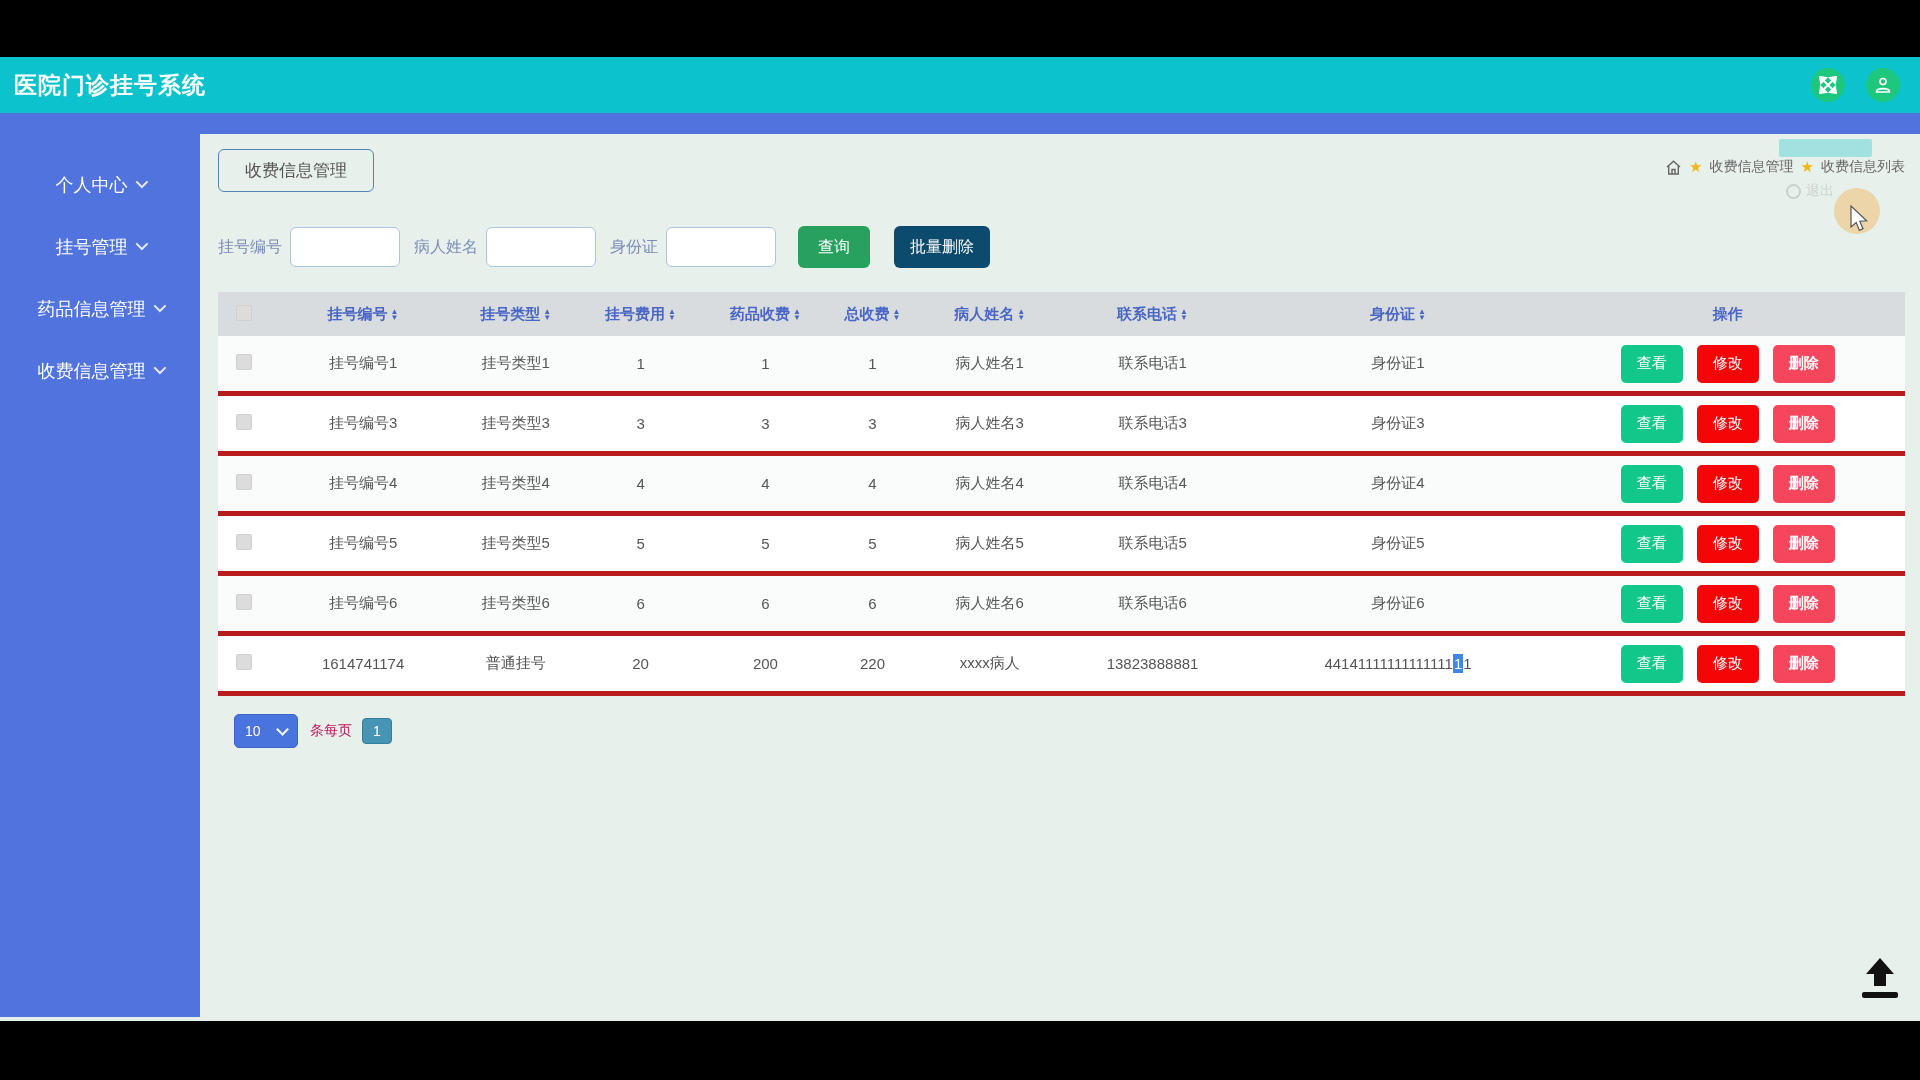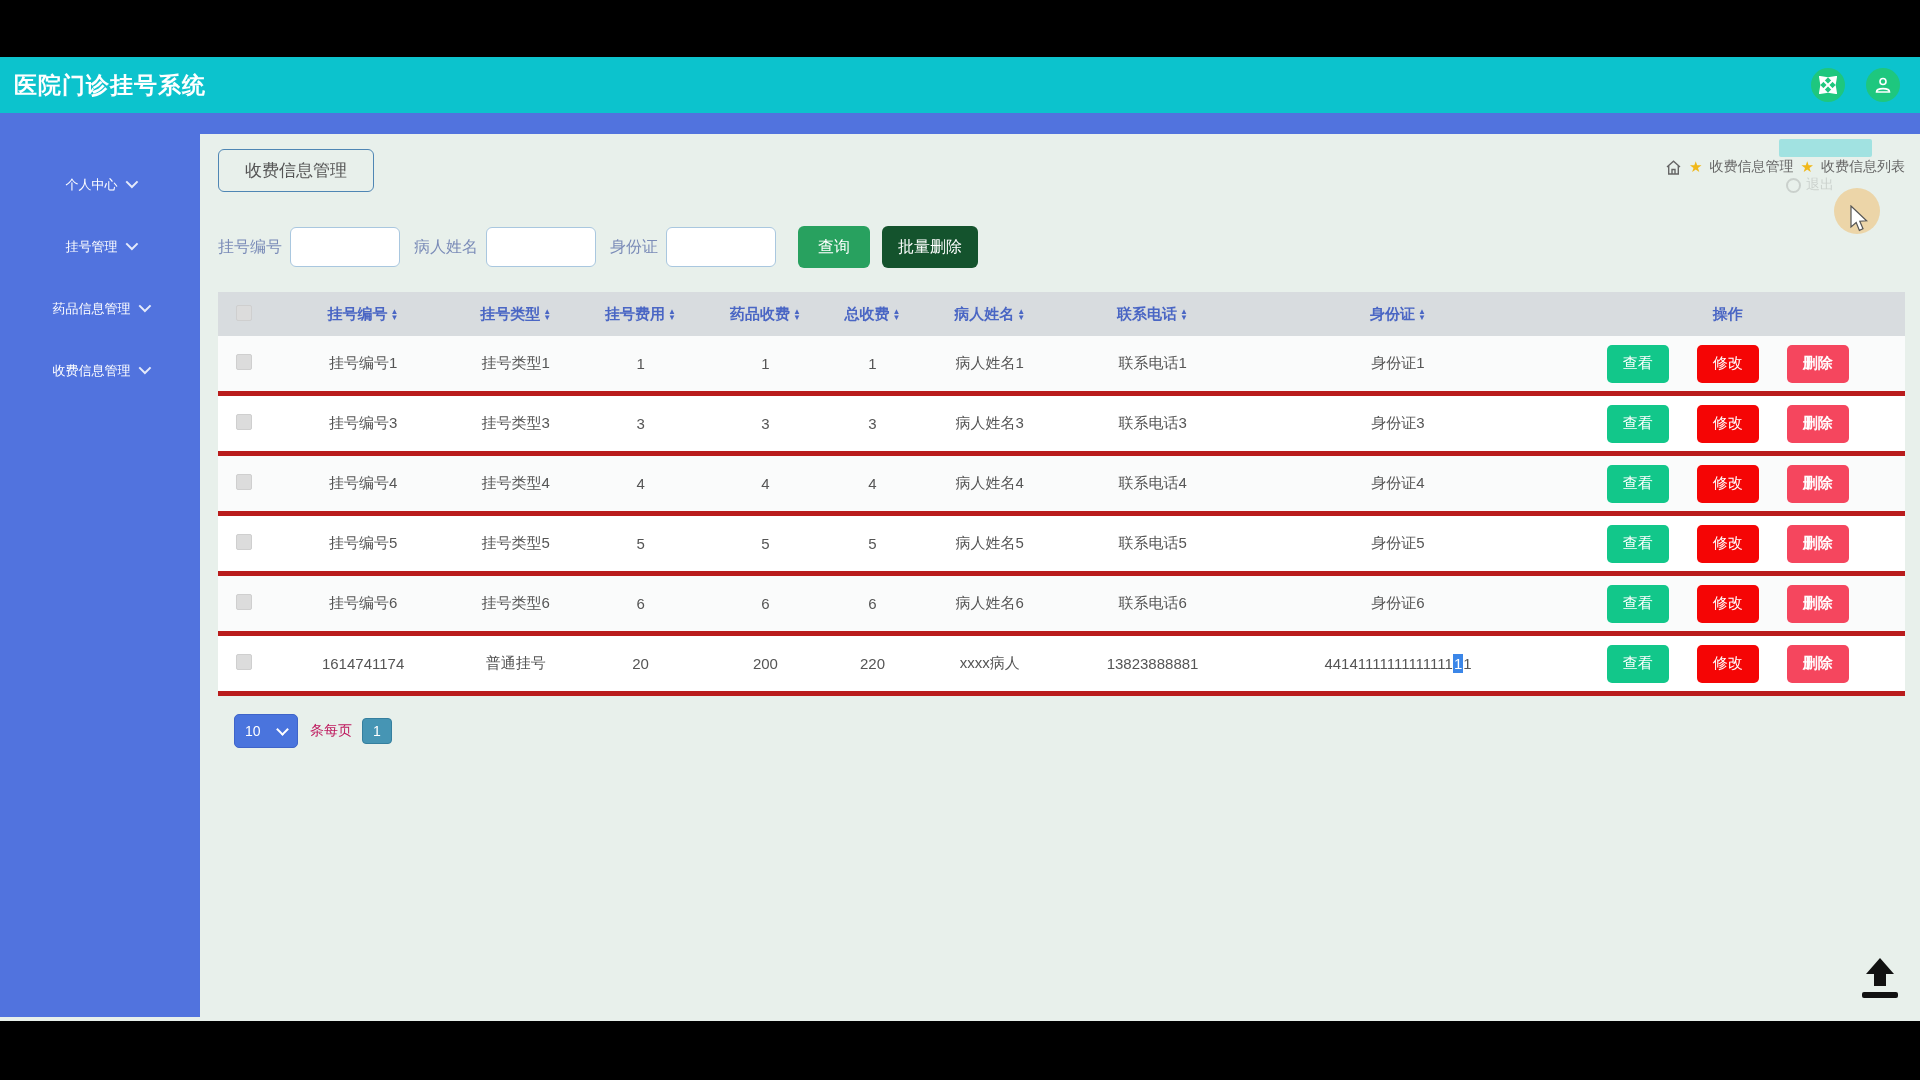--- a/index.html
+++ b/index.html
@@ -15,64 +15,64 @@
   .app-title{color:#fff;font-size:23px;font-weight:bold;letter-spacing:1px;}
   .topbar-right{margin-left:auto;display:flex;gap:21px;}
   .round-btn{width:34px;height:34px;border-radius:50%;background:#1ec77e;display:flex;align-items:center;justify-content:center;border:none;cursor:pointer;}
   .round-btn svg{display:block;}
 
   .band{height:21px;background:#5173de;}
 
   
   .main{display:flex;height:883px;}
   .sidebar{width:200px;background:#5173de;flex:0 0 200px;padding-top:20px;box-sizing:border-box;}
-  .side-item{height:62px;display:flex;align-items:center;justify-content:center;color:#fff;font-size:13px;cursor:pointer;}
+  .side-item{height:62px;display:flex;align-items:center;justify-content:center;color:#fff;font-size:18px;cursor:pointer;}
   .side-item .chev{width:7px;height:7px;border-right:2px solid rgba(255,255,255,.85);border-bottom:2px solid rgba(255,255,255,.85);transform:rotate(45deg) translateY(-2px);margin-left:8px;margin-top:-4px;}
   .content{flex:1;padding:0 15px 0 18px;box-sizing:border-box;position:relative;}
 
   
   .content-top{display:flex;justify-content:space-between;align-items:flex-start;}
   .page-tab{margin-top:15px;border:1px solid #4f86b4;border-radius:6px;padding:9px 26px;font-size:17px;color:#555;background:transparent;cursor:pointer;}
   .breadcrumb{margin-top:24px;display:flex;align-items:center;gap:7px;font-size:14px;color:#666;}
   .breadcrumb .star{color:#f0b81a;font-size:15px;}
   .breadcrumb a{color:#666;text-decoration:none;cursor:pointer;}
 
   
   .search-row{margin-top:34px;display:flex;align-items:center;}
   .s-label{font-size:16px;color:#7b8cb8;margin-right:8px;}
   .s-input{width:110px;height:40px;background:#fff;border:1px solid #a9c7df;border-radius:6px;margin-right:14px;outline:none;font-size:15px;padding:0 8px;box-sizing:border-box;color:#333;}
   .btn{border:none;border-radius:6px;color:#fff;font-size:16px;height:42px;cursor:pointer;padding:0 18px;}
   .btn-query{background:#28a15f;margin-left:8px;width:72px;}
-  .btn-batch{background:#14532d;margin-left:12px;padding:0 16px;}
+  .btn-batch{background:#0c4a6e;margin-left:24px;padding:0 16px;}
 
   
   table.grid{width:100%;border-collapse:collapse;margin-top:24px;table-layout:fixed;}
   .grid th{background:#d8dcdf;color:#4a66c4;font-size:15px;font-weight:bold;height:44px;text-align:center;padding:0;}
   .grid td{height:55px;text-align:center;font-size:15px;color:#555;padding:0;overflow:hidden;white-space:nowrap;}
   .grid tbody tr{border-bottom:5px solid #b91c1c;background:#fff;}
   .grid tbody tr:nth-child(odd){background:#fafbfb;}
   .sort{display:inline-flex;flex-direction:column;vertical-align:middle;margin-left:3px;font-size:8px;line-height:6px;color:#4a66c4;}
   .cb{display:inline-block;width:14px;height:14px;background:#dcdcdc;border:1px solid #cfcfcf;border-radius:2px;cursor:pointer;}
-  .row-actions{display:flex;justify-content:center;gap:28px;}
+  .row-actions{display:flex;justify-content:center;gap:14px;}
   .act{border:none;border-radius:5px;color:#fff;font-size:15px;width:62px;height:38px;cursor:pointer;}
   .act-view{background:#12c78a;}
   .act-edit{background:#f50505;}
   .act-del{background:#f5465e;font-weight:bold;}
   .sel-char{background:#3b86e8;color:#fff;padding:1px 1px;}
 
   
   .pager{margin-top:18px;display:flex;align-items:center;margin-left:16px;}
   .page-size{width:64px;height:34px;background:#4a74dd;border:1px solid #3f64c9;border-radius:5px;color:#fff;display:flex;align-items:center;padding:0 10px;box-sizing:border-box;font-size:14px;cursor:pointer;}
   .page-size .chev{width:7px;height:7px;border-right:2px solid #fff;border-bottom:2px solid #fff;transform:rotate(45deg);margin-left:auto;margin-top:-4px;}
   .per-page{font-size:14px;color:#be185d;margin:0 10px 0 12px;}
   .page-chip{min-width:16px;height:24px;background:#4695b4;border:1px solid #357f9e;border-radius:4px;color:#fff;font-size:14px;display:flex;align-items:center;justify-content:center;padding:0 6px;cursor:pointer;}
 
   
   .ghost-rect{position:absolute;left:1779px;top:139px;width:93px;height:18px;background:rgba(18,196,206,.33);border-radius:2px;}
-  .ghost-logout{position:absolute;left:1786px;top:176px;display:flex;align-items:center;gap:5px;opacity:.16;color:#333;font-size:14px;}
+  .ghost-logout{position:absolute;left:1786px;top:182px;display:flex;align-items:center;gap:5px;opacity:.16;color:#333;font-size:14px;}
   .ghost-logout .ring{width:15px;height:15px;border:2px solid #333;border-radius:50%;box-sizing:border-box;}
   .ghost-avatar{position:absolute;left:1834px;top:188px;width:46px;height:46px;border-radius:50%;background:#ecd2a2;opacity:.92;}
 
   .cursor{position:absolute;left:1849px;top:205px;}
   .upload-fab{position:absolute;left:1852px;top:956px;background:transparent;border:none;cursor:pointer;padding:0;}
 </style>
 </head>
 <body>
 
 <div class="app">

